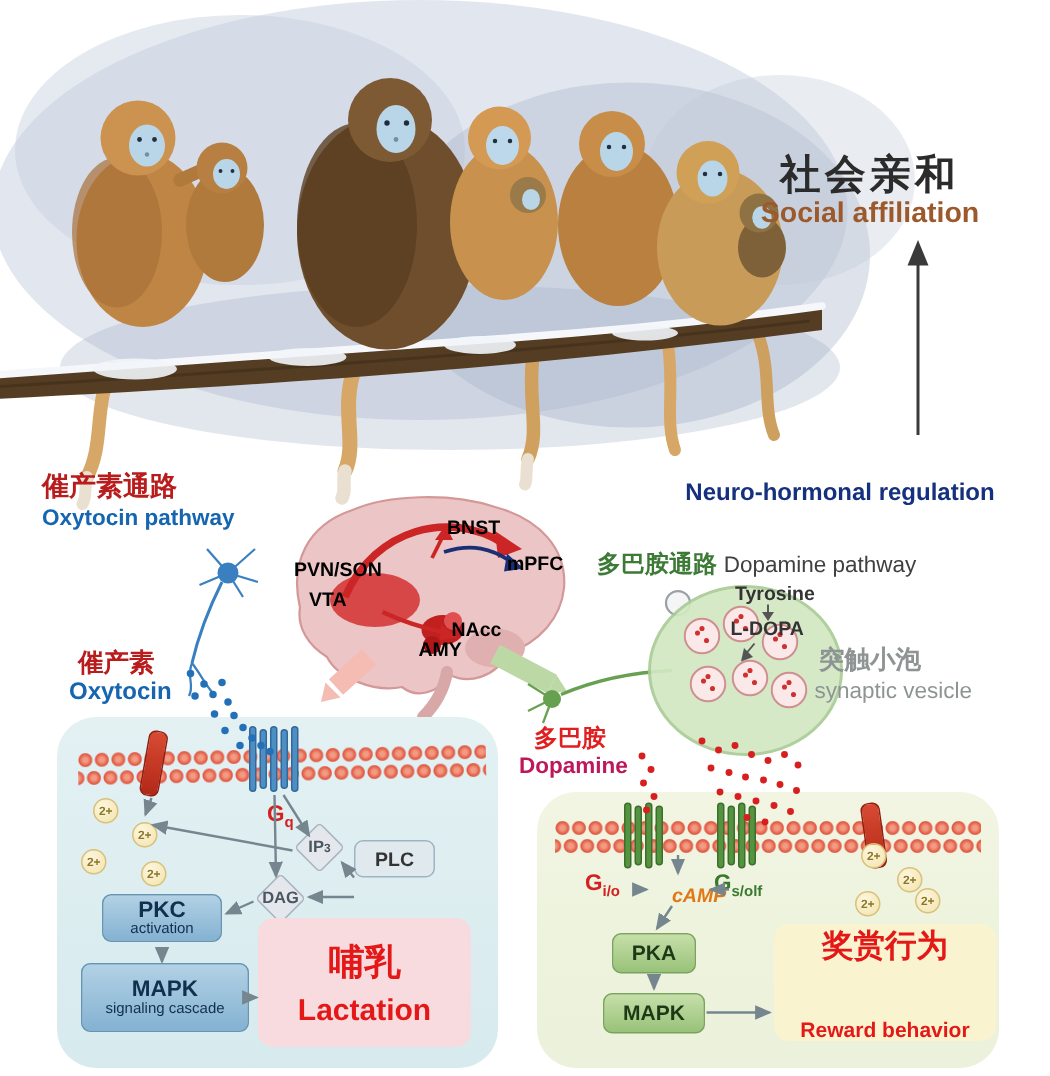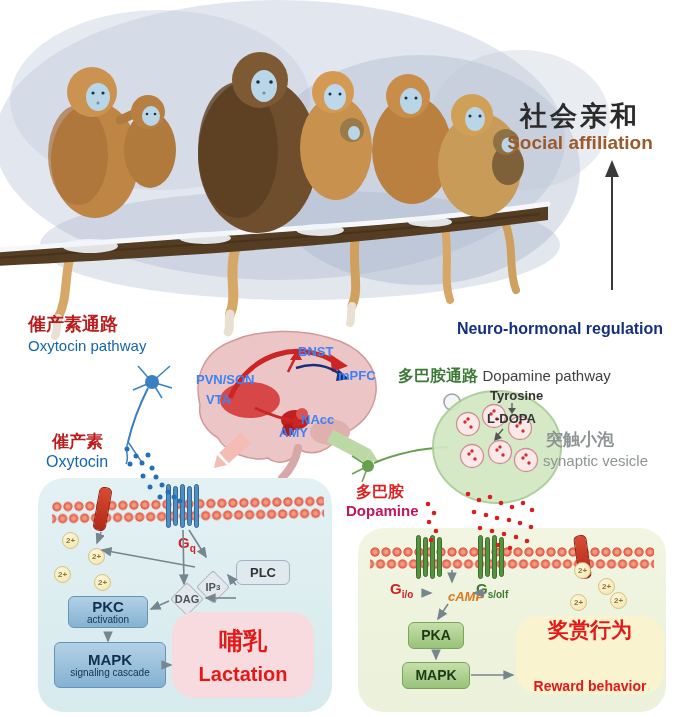--- a/index.html
+++ b/index.html
@@ -42,38 +42,38 @@
   .blue-box { background:linear-gradient(#b2d1e5,#84b2d2); border:1px solid #6694b4; color:#11304e; }
   .green-box { background:linear-gradient(#c6dfa9,#98c279); border:1px solid #7aa35c; color:#1d3a17; }
   .nb-title { font-weight:bold; font-size:15px; }
   .nb-sub { font-size:10px; }
 
   .ca-ion { position:absolute; width:17px; height:17px; border-radius:50%;
     background:radial-gradient(circle at 35% 30%, #fdf6dd, #f3e3ae); border:1px solid #d8c178;
     color:#8a7728; font-size:8px; font-weight:bold; display:flex; align-items:center; justify-content:center; }
 
   .outcome { position:absolute; display:flex; flex-direction:column; align-items:center;
-    justify-content:center; border-radius:22px; gap:6px; }
+    justify-content:center; border-radius:10px; gap:6px; }
   .outcome-pink { background:#f7dbde; }
   .outcome-yellow { background:#faf3cf; }
   .out-zh-big { font-size:24px; font-weight:bold; color:#e51818; }
   .out-en-big { font-size:20px; font-weight:bold; color:#e51818; }
   .out-zh-med { font-size:21px; font-weight:bold; color:#e51818; }
   .out-en-med { font-size:14px; font-weight:bold; color:#e51818; }
 
   .lbl { position:absolute; z-index:4; white-space:nowrap; }
   .zh-dark  { font-size:27px; font-weight:bold; color:#2b2b2b; letter-spacing:3px; }
   .en-brown { font-size:19px; font-weight:bold; color:#9c5a2c; }
   .zh-navy  { font-size:21px; font-weight:bold; color:#15307e; letter-spacing:1px; }
   .en-navy  { font-size:16px; font-weight:bold; color:#15307e; }
   .zh-blue  { font-size:18px; font-weight:bold; color:#b91c1c; }
-  .en-blue  { font-size:15px; font-weight:normal; color:#1565b0; }
+  .en-blue  { font-size:15px; font-weight:bold; color:#1565b0; }
   .green-path .zh { font-size:16px; font-weight:bold; color:#3c7a36; }
   .green-path .en { font-size:15px; color:#404040; }
-  .brain-lbl { font-size:13px; font-weight:600; color:#3b82f6; }
+  .brain-lbl { font-size:13px; font-weight:600; color:#000000; }
   .bio-lbl { font-size:13px; font-weight:600; color:#333; }
   .gray-zh { font-size:17px; font-weight:bold; color:#8e9494; }
   .gray-en { font-size:15px; color:#8e9494; }
   .red-zh { font-size:16px; font-weight:bold; color:#e02020; }
   .red-en { font-size:15px; font-weight:bold; color:#be185d; }
 
   .gprot { position:absolute; font-weight:bold; font-size:15px; }
   .gprot sub { font-size:10px; }
   .g-red { color:#d42020; }
   .g-green { color:#3a7a2f; }
@@ -259,21 +259,21 @@
     <div class="channel blue-bars" style="left:128px; top:6px;">
       <div class="bar"></div>
         <div class="bar"></div>
         <div class="bar"></div>
         <div class="bar"></div>
         <div class="bar"></div>
     </div>
     <div class="gprot g-red" style="left:140px; top:56px;">
       <span>G</span><sub>q</sub>
     </div>
-    <div class="diamond" style="left:158px; top:92px;">
+    <div class="diamond" style="left:158px; top:70px;">
       <span class="dlabel">
           <span>IP</span>
           <sub style="font-size:8px">3</sub>
         </span>
     </div>
     <div class="diamond" style="left:132px; top:104px;">
       <span class="dlabel">DAG</span>
     </div>
     <div class="node-box plc-box" style="left:198px; top:82px; width:54px; height:25px;">PLC</div>
     <div class="node-box blue-box" style="left:30px; top:118px; width:80px; height:32px;">

